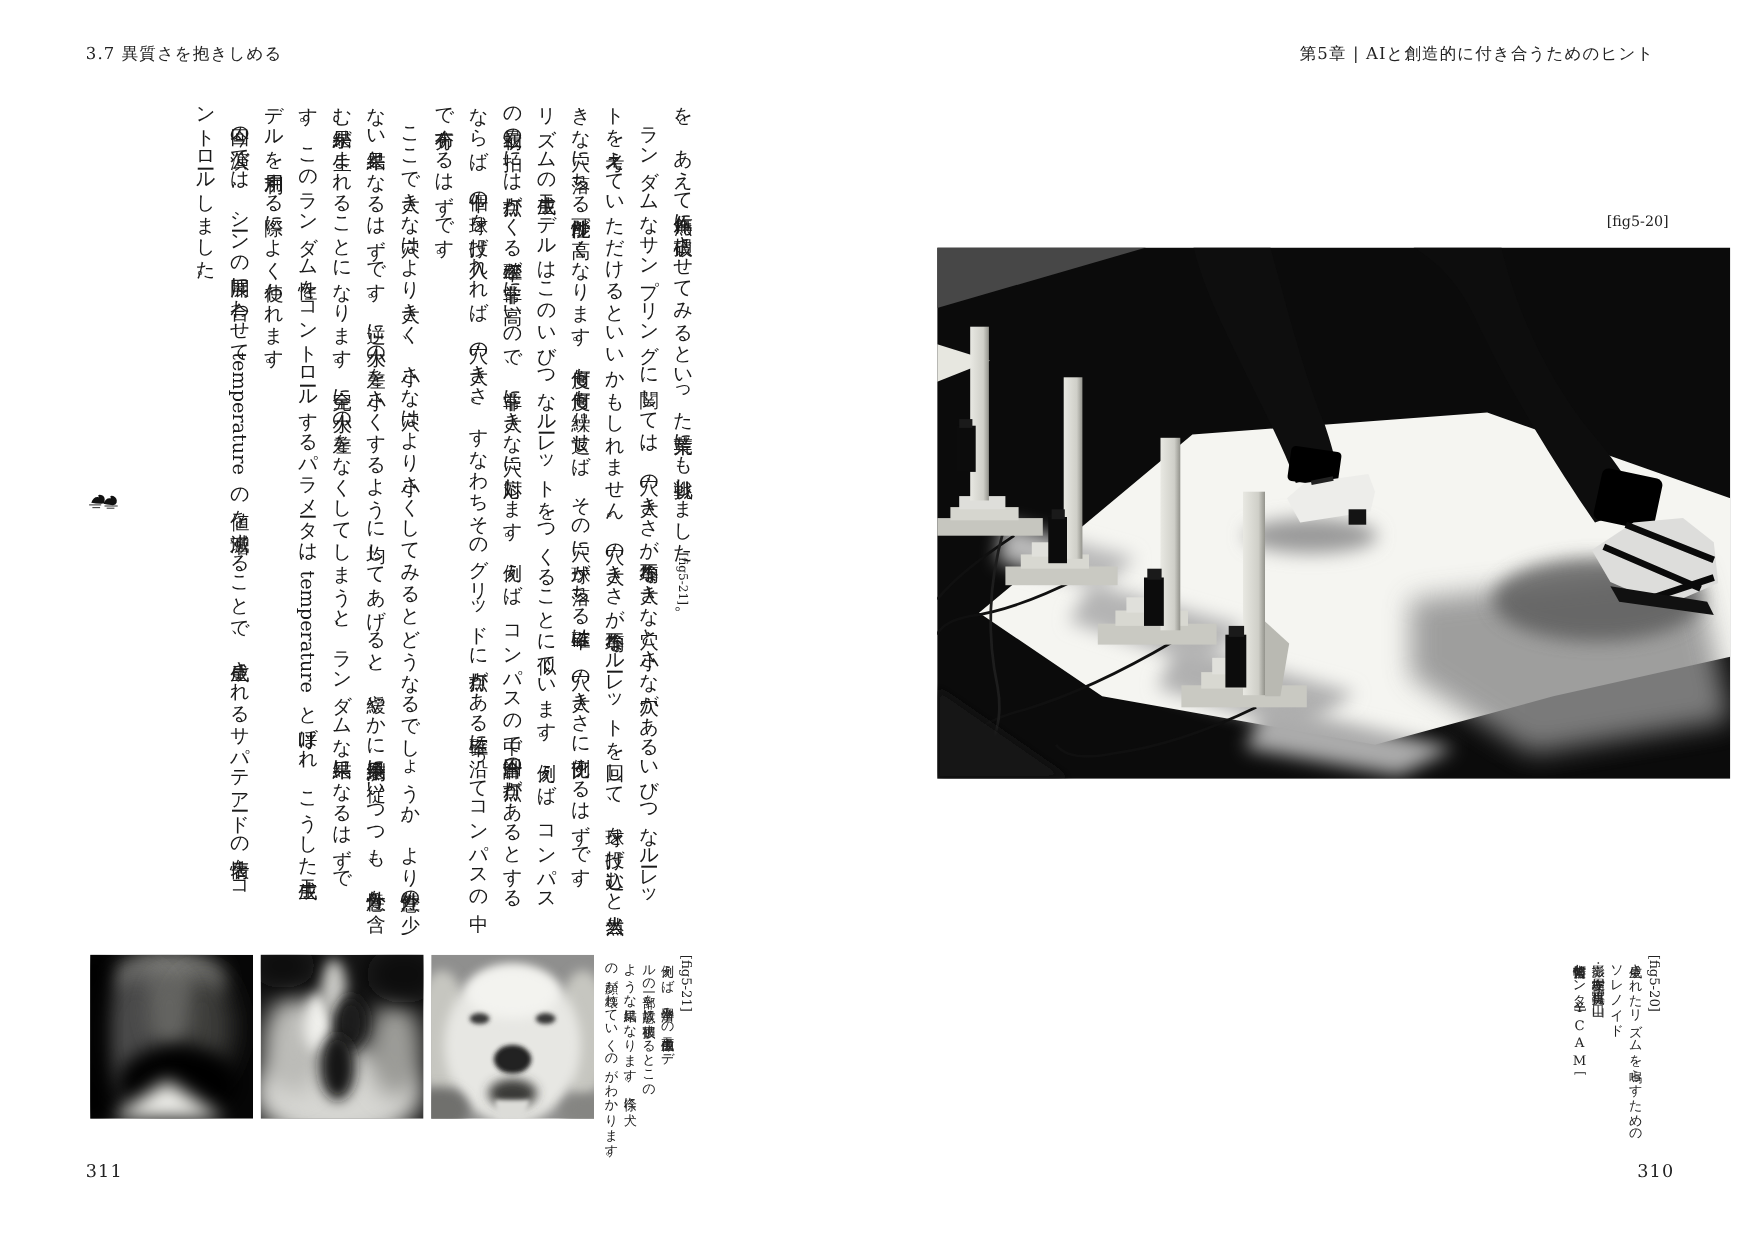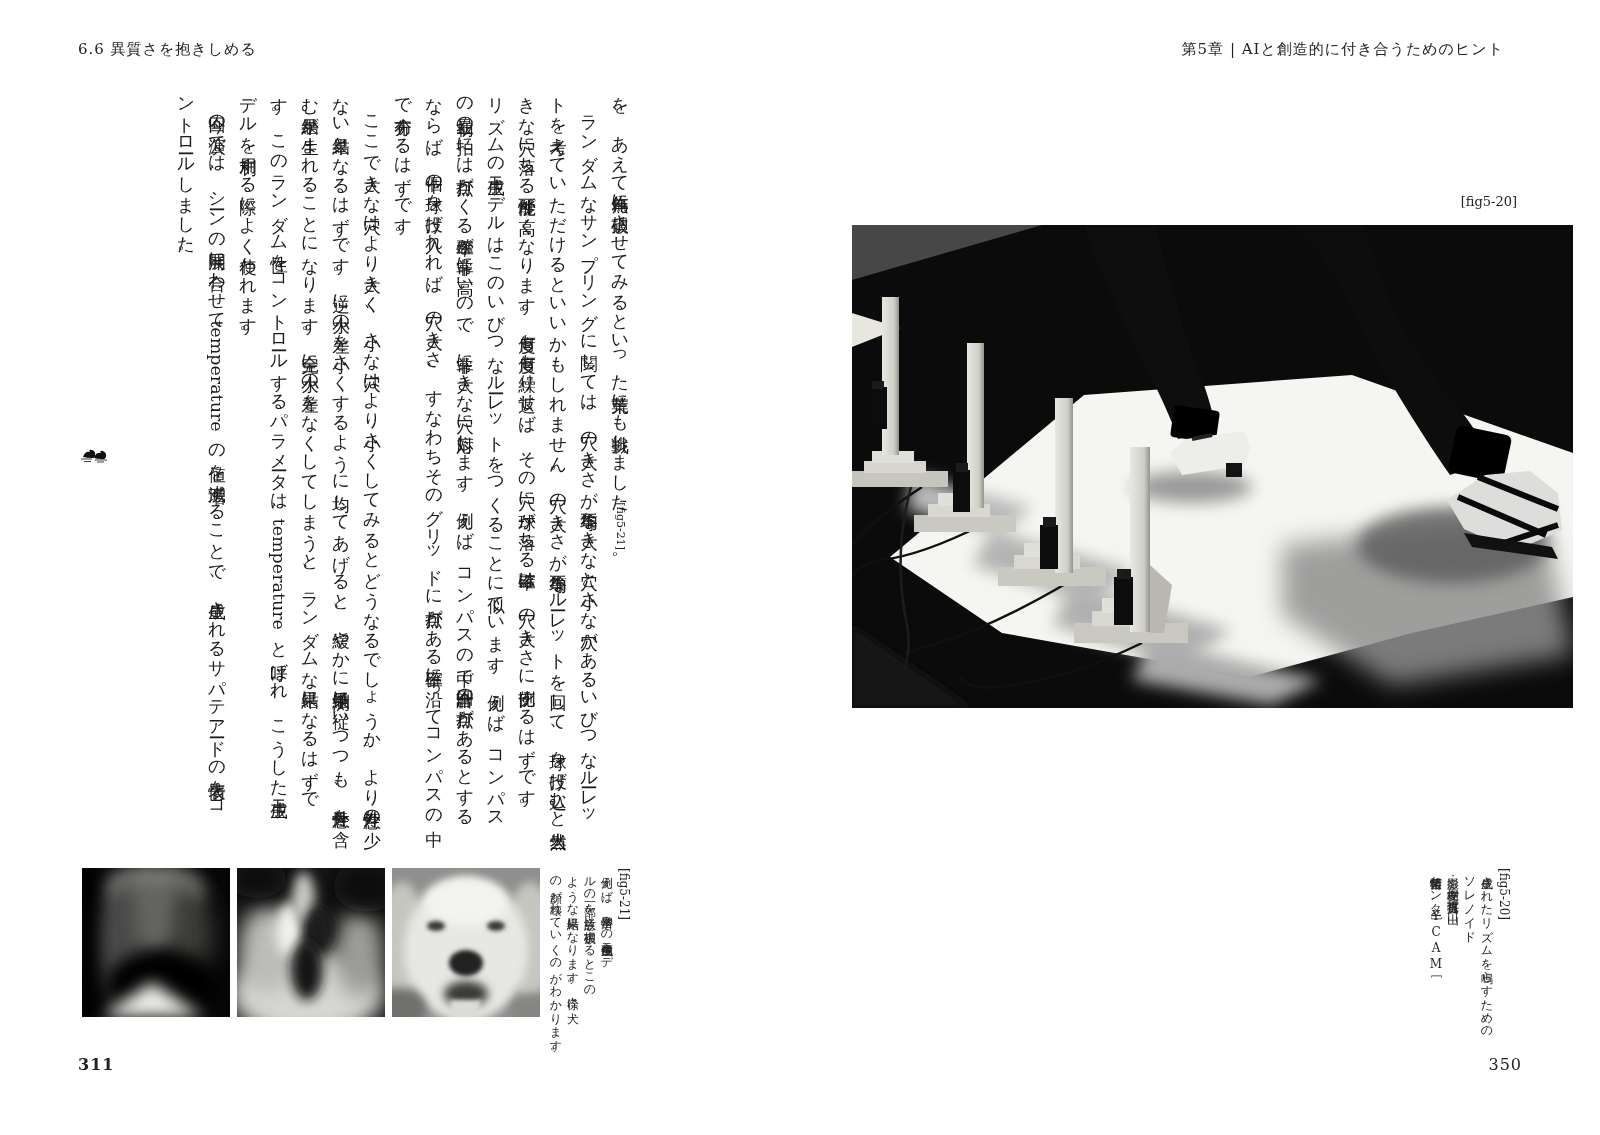--- a/index.html
+++ b/index.html
@@ -32,29 +32,29 @@
   .cap20{right:88px;height:196px;}
   .cap21{right:968px;height:196px;}
   .upright{text-orientation:upright;letter-spacing:2px;}
 
   .thumb{position:absolute;top:868px;width:148px;height:149px;display:block;}
   .thumb1{left:82px;}
   .thumb2{left:237px;}
   .thumb3{left:392px;}
 
   .pagenum{position:absolute;top:1055px;font-size:16px;letter-spacing:1px;color:#222;}
-  .pn-left{left:78px;font-weight:bold;}
+  .pn-left{left:78px;}
   .pn-right{right:78px;}
 </style>
 </head>
 <body>
 
 <div>
 
-  <div class="hdr hdr-left">6.6 異質さを抱きしめる</div>
+  <div class="hdr hdr-left">3.7 異質さを抱きしめる</div>
   <div class="hdr hdr-right">第5章 | AIと創造的に付き合うためのヒント</div>
 
   <div class="vtext main-text">
     <p><span>を、あえて無作為に破損させてみるといった荒業にも挑戦しました</span><span class="ref">[fig5-21]</span><span>。</span></p>
     <p class="indent">ランダムなサンプリングに関しては、穴の大きさが不均等な大きな穴と小さな穴があるいびつなルーレットを考えていただけるといいかもしれません。穴の大きさが不均等なルーレットを回して、球を投げ込むと当然大きな穴に落ちる可能性が高くなります。何度も何度も繰り返せば、その穴に球が落ちる確率は、穴の大きさに比例するはずです。リズムの生成モデルはこのいびつなルーレットをつくることに似ています。例えば、コンパスの最初の一拍には打点がくる確率が非常に高いので、非常に大きな穴に対応します。例えば、コンパスの中で合計十回の打点があるとするならば、十個の球を投げ入れれば、穴の大きさ、すなわちそのグリッドに打点がある確率に沿ってコンパスの中で分布するはずです。</p>
     <p class="indent">ここで大きな穴はより大きく、小さな穴はより小さくしてみるとどうなるでしょうか。より意外性の少ない結果となるはずです。逆に大小の差を小さくするように均してあげると、緩やかに予測結果に従いつつも、意外性を含む結果が生まれることになります。完全に大小の差をなくしてしまうと、ランダムな結果になるはずです。このランダム性をコントロールするパラメータは、temperatureと呼ばれ、こうした生成モデルを利用する際によく使われます。</p>
     <p class="indent">今回の公演では、シーンの展開に合わせてtemperatureの値を増減することで、生成されるサパテアードの表情をコントロールしました。</p>
   </div>
 
   <svg class="wave-orn" viewBox="0 0 28 16">
@@ -233,15 +233,15 @@
     <ellipse cx="44" cy="58" rx="9" ry="5" fill="#393937" filter="url(#t3b2)"></ellipse>
     <ellipse cx="104" cy="58" rx="9" ry="5" fill="#393937" filter="url(#t3b2)"></ellipse>
     <ellipse cx="74" cy="95" rx="17" ry="13" fill="#222220" filter="url(#t3b2)"></ellipse>
     <ellipse cx="74" cy="126" rx="22" ry="13" fill="#3a3a37" filter="url(#t3b5)"></ellipse>
     <polygon points="58,132 90,132 84,149 60,149" fill="#dcdcd8" filter="url(#t3b2)"></polygon>
     <ellipse cx="8" cy="140" rx="26" ry="20" fill="#6f6f6d" filter="url(#t3b5)"></ellipse>
     <ellipse cx="142" cy="142" rx="24" ry="16" fill="#858582" filter="url(#t3b5)"></ellipse>
   </svg>
 
   <div class="pagenum pn-left">311</div>
-  <div class="pagenum pn-right">350</div>
+  <div class="pagenum pn-right">310</div>
 
 </div>
 
 </body></html>

